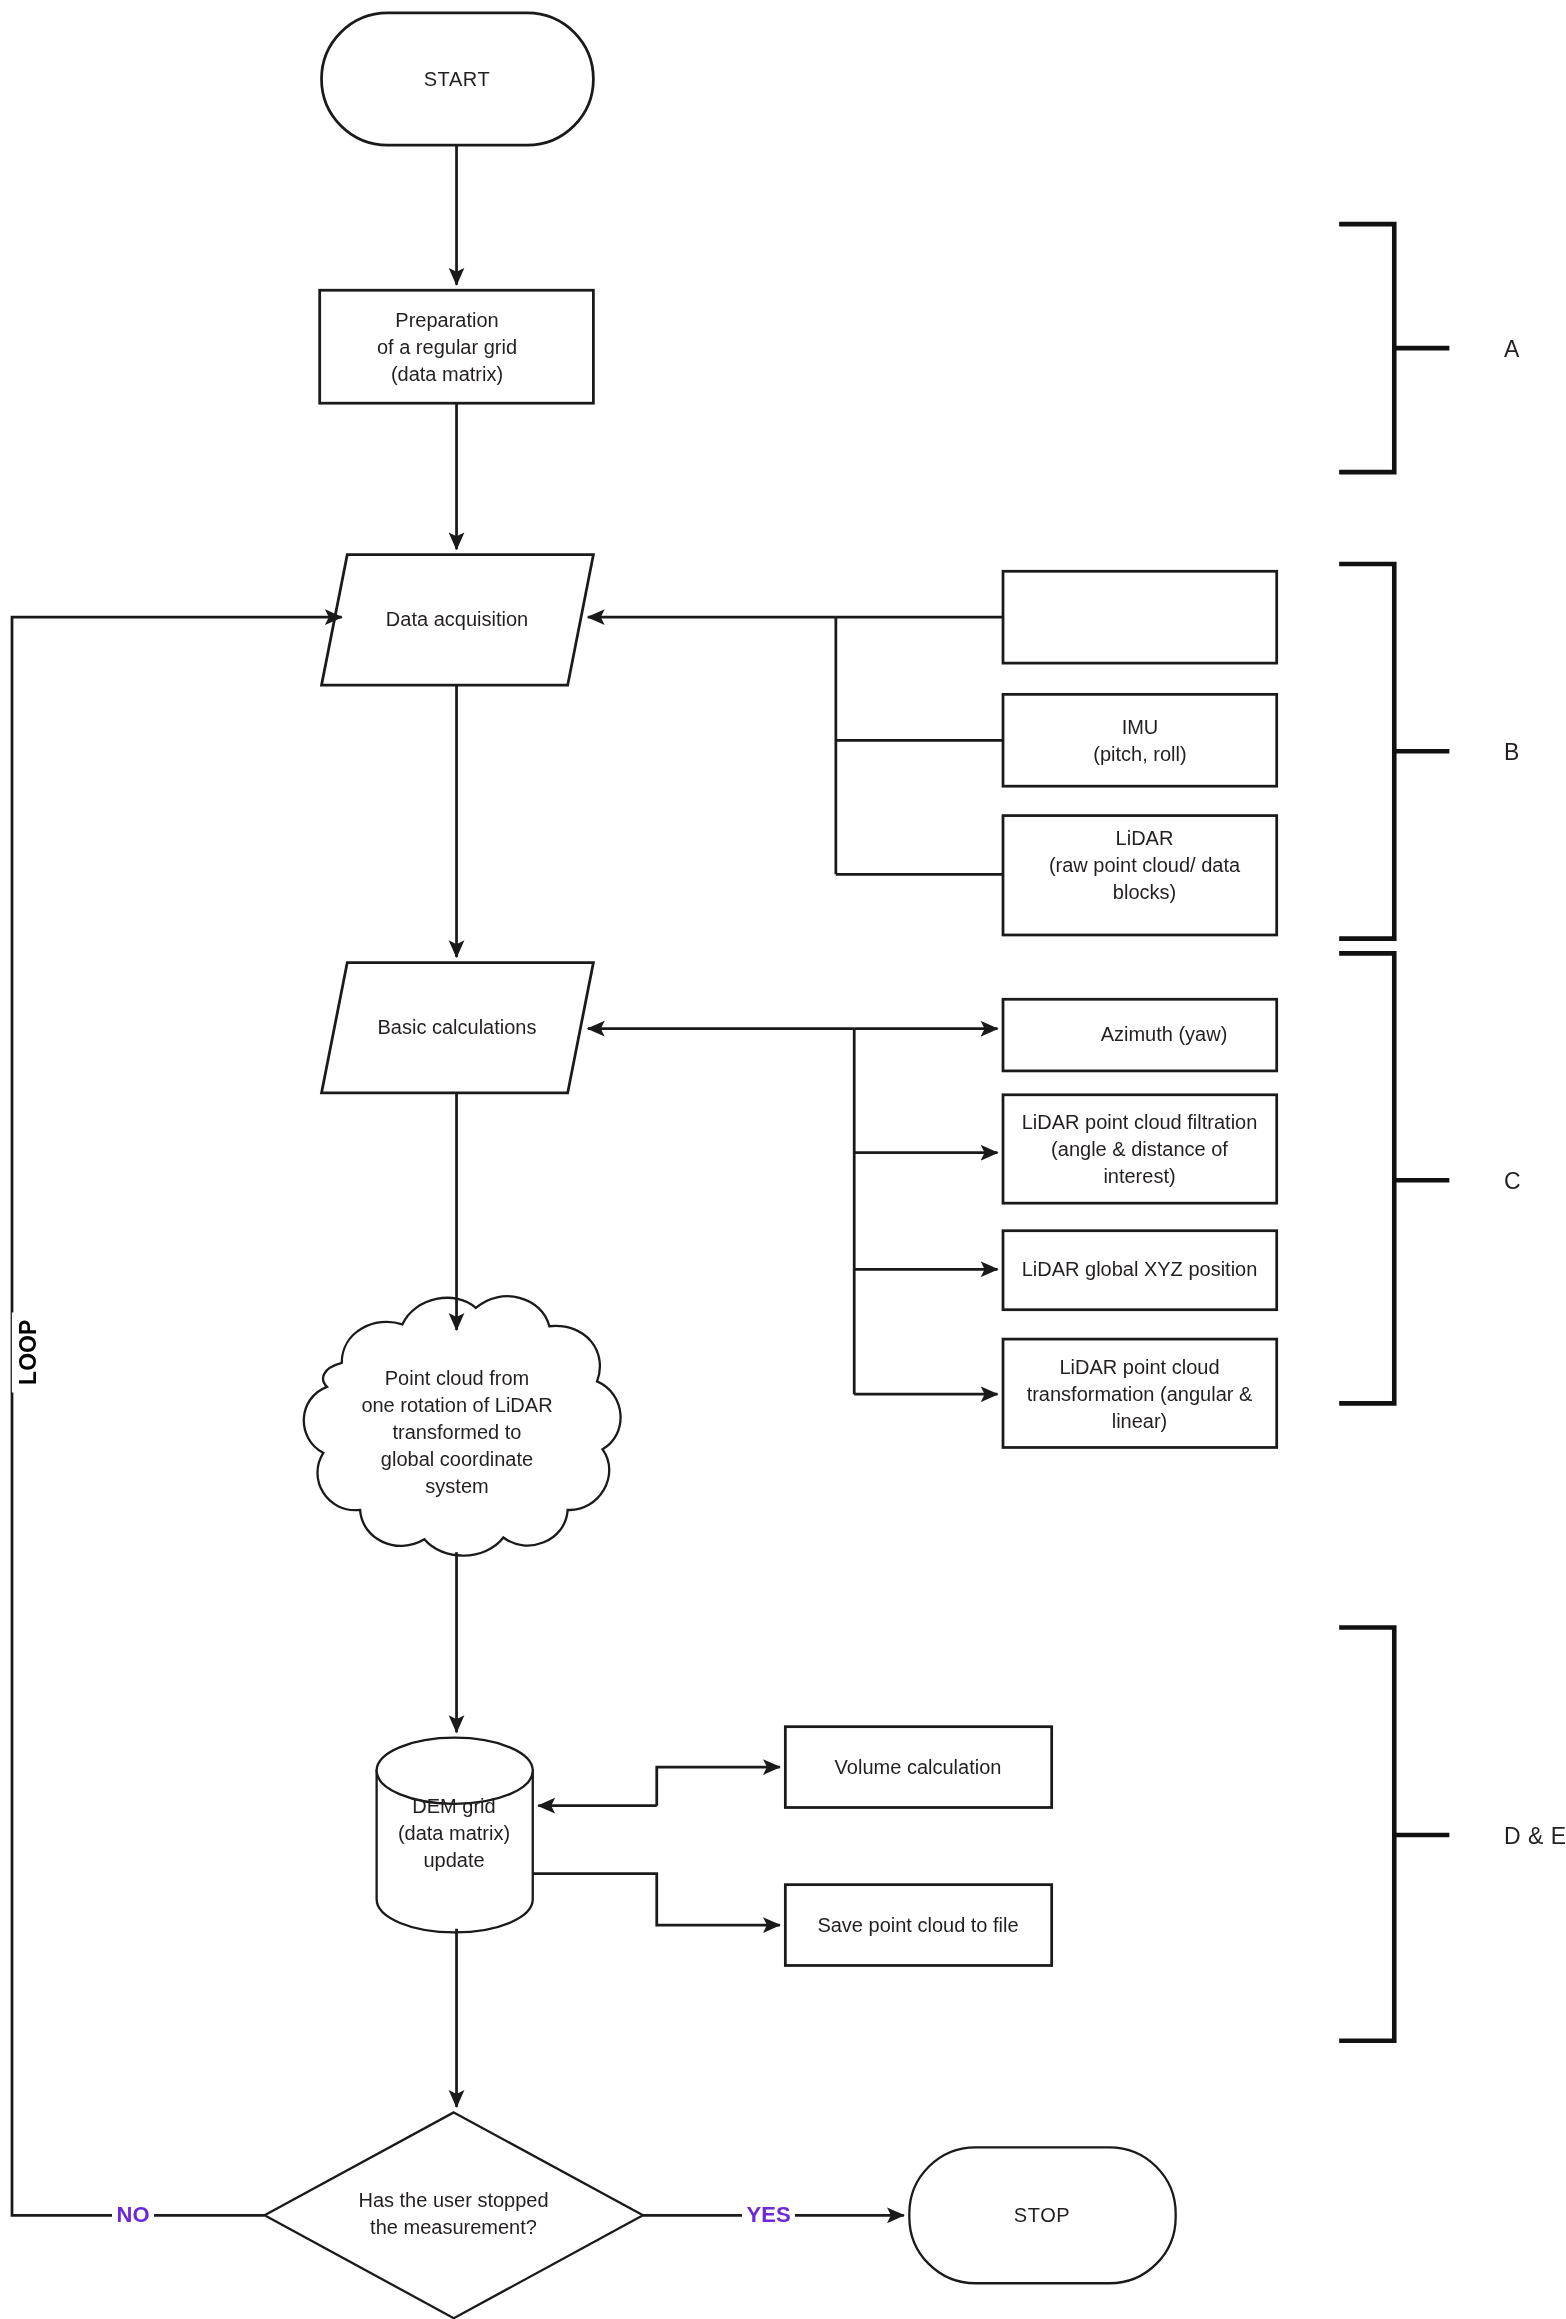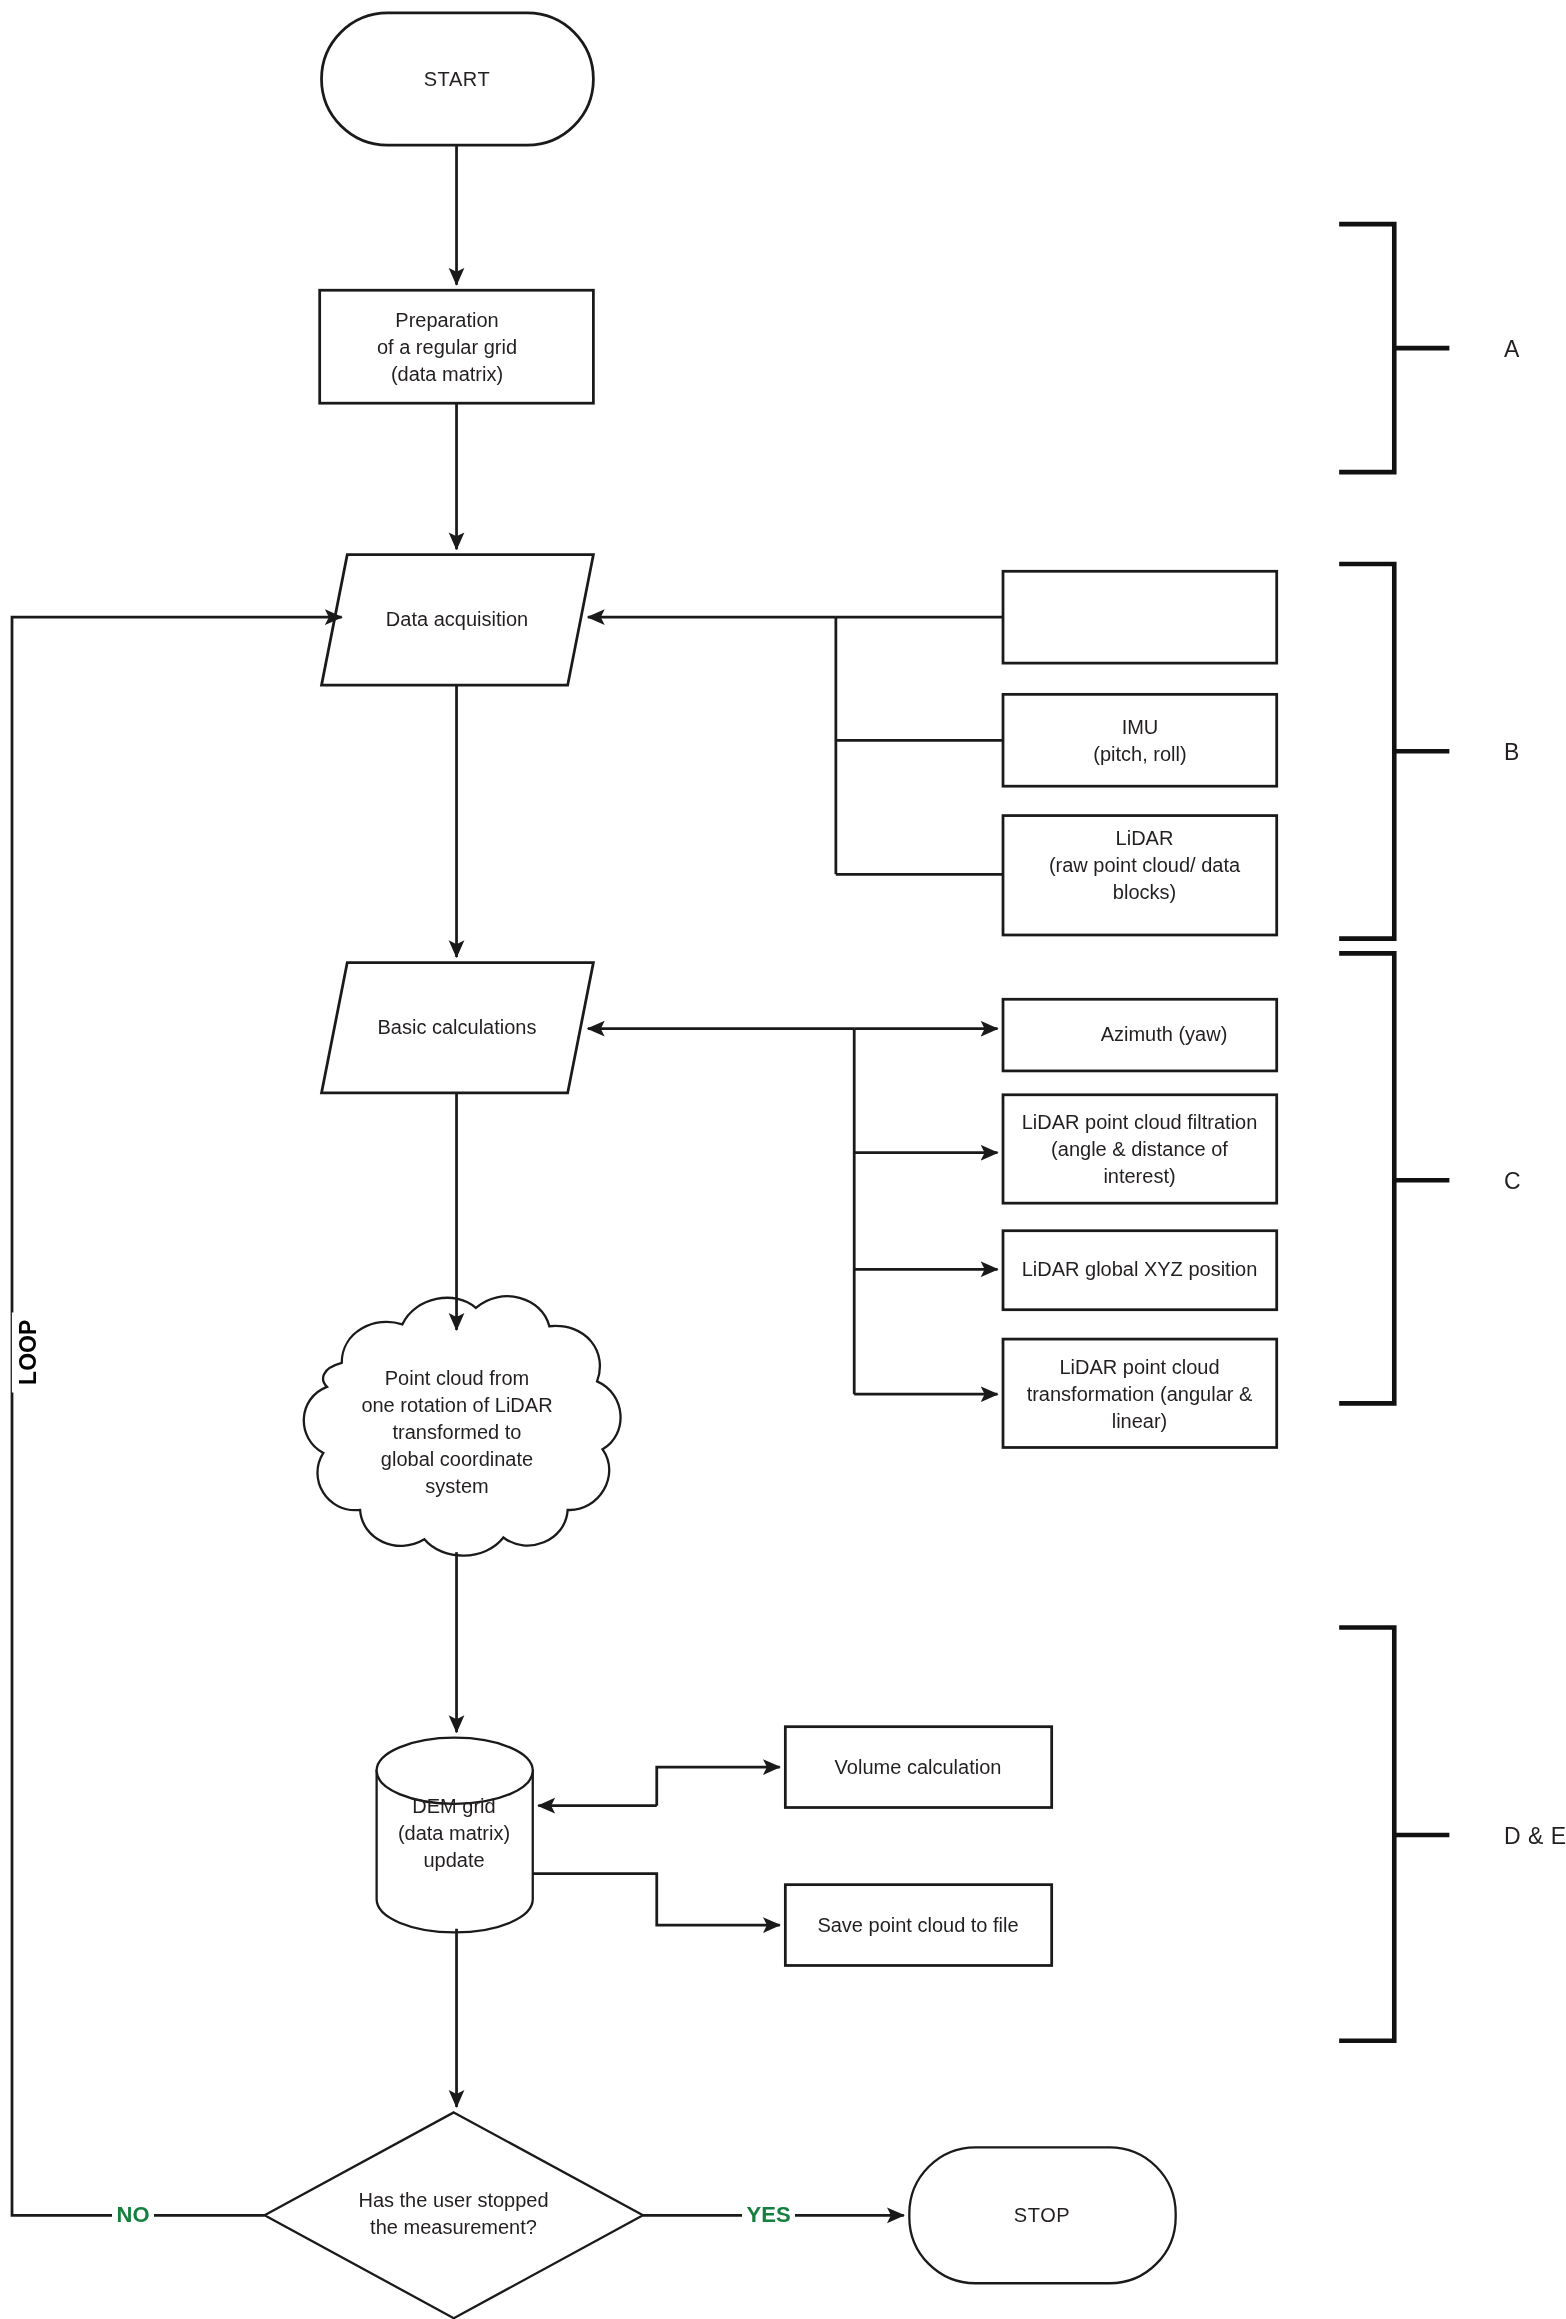--- a/index.html
+++ b/index.html
@@ -58,21 +58,21 @@
   .bracket-label {
     position: absolute;
     font-size: 23px;
     color: #231f20;
     letter-spacing: 0.5px;
   }
   .edge-label {
     position: absolute;
     font-size: 22px;
     font-weight: bold;
-    color: #15803d;
+    color: #6d28d9;
     background: #ffffff;
     padding: 0 4.6px;
   }
   .loop-label {
     position: absolute;
     font-size: 23px;
     font-weight: bold;
     color: #000000;
     background: #ffffff;
     transform: rotate(-90deg);

